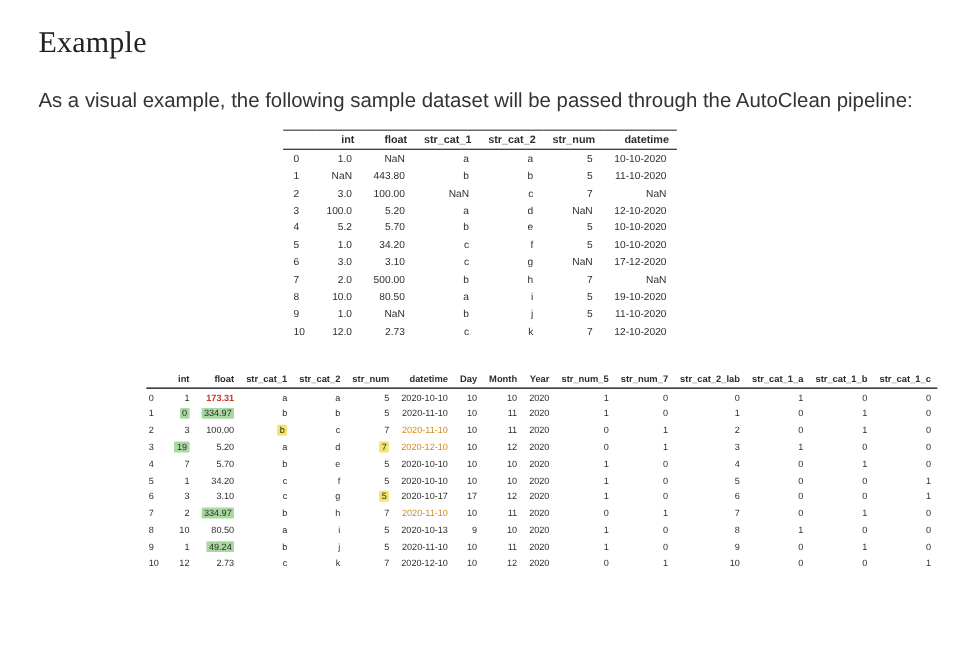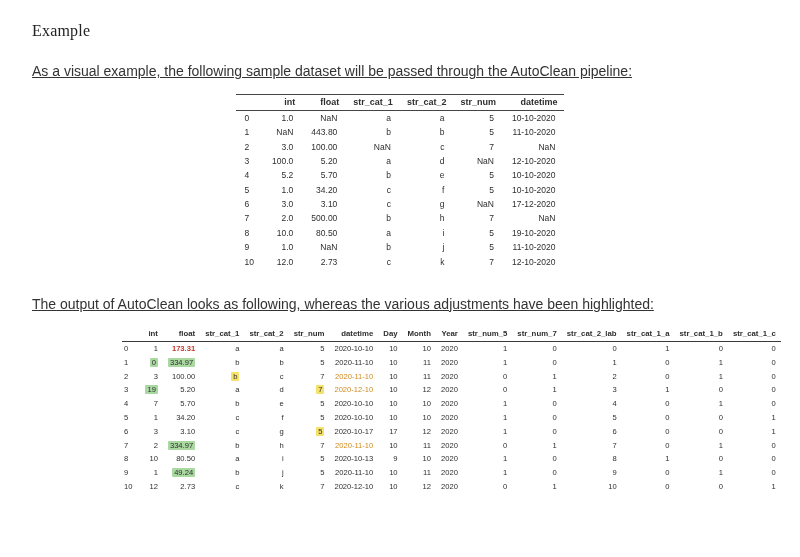--- a/index.html
+++ b/index.html
@@ -14,32 +14,31 @@
     color: #2b2b2b;
     overflow: hidden;
     position: relative;
   }
   .page {
     padding: 22px 32px 0 32px;
     box-sizing: border-box;
   }
   h1.title {
     font-family: "Liberation Serif", serif;
-    font-size: 16px;
+    font-size: 25px;
     font-weight: normal;
     color: #222;
     margin: 0 0 22px 0;
     letter-spacing: 0.2px;
   }
   p.para {
-    font-size: 14px;
+    font-size: 17px;
     color: #333;
     margin: 0 0 12px 0;
     line-height: 1.4;
-    text-decoration: underline;
   }
   
   .input-wrap {
     display: flex;
     justify-content: center;
     margin-top: 6px;
     margin-bottom: 26px;
   }
   table.df {
     border-collapse: collapse;
@@ -223,21 +222,20 @@
             <td>2.73</td>
             <td>c</td>
             <td>k</td>
             <td>7</td>
             <td>12-10-2020</td>
           </tr>
         </tbody>
     </table>
   </div>
 
-  <p class="para">The output of AutoClean looks as following, whereas the various adjustments have been highlighted:</p>
 
   <div class="output-wrap">
     <table class="df out">
       <thead>
         <tr id="output-head-row">
             <th></th>
             <th>int</th>
             <th>float</th>
             <th>str_cat_1</th>
             <th>str_cat_2</th>

